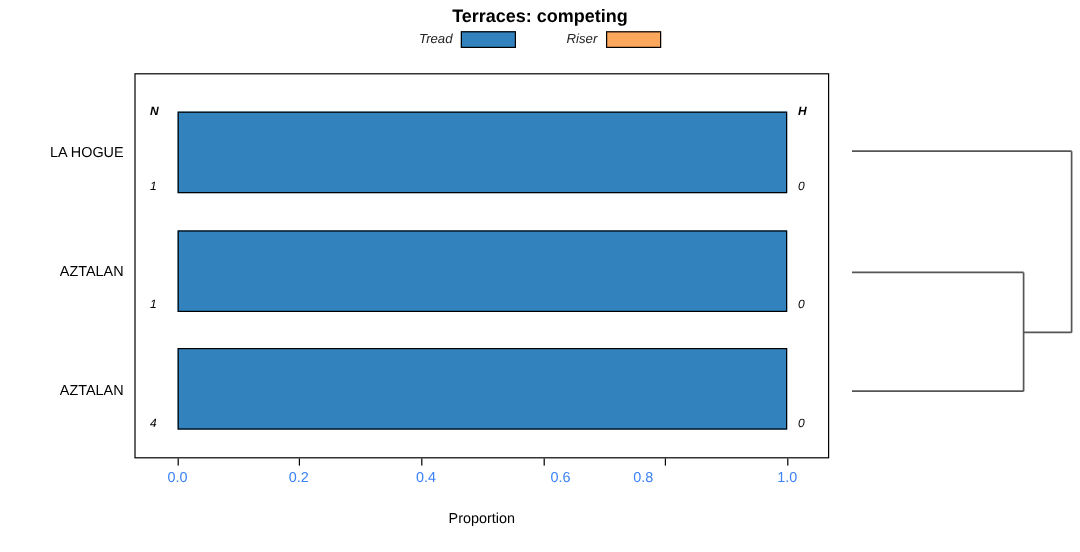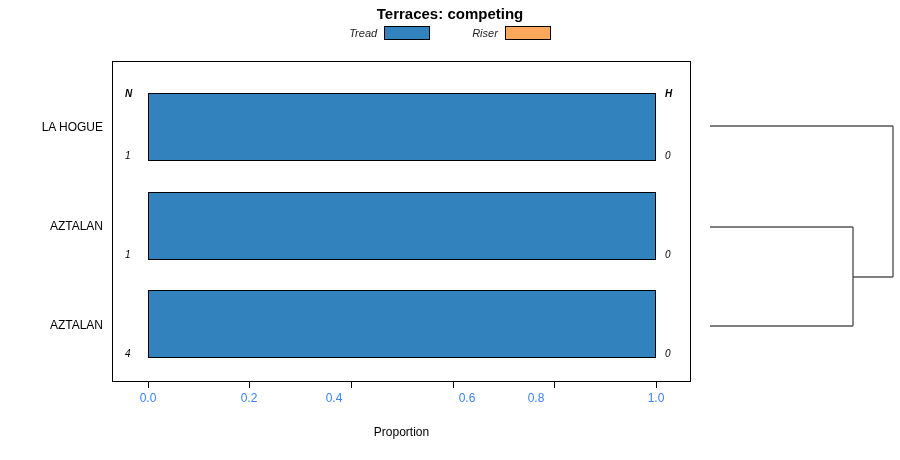--- a/index.html
+++ b/index.html
@@ -214,21 +214,21 @@
 
   <div class="tick" style="left:148px;"></div>
   <div class="tick" style="left:249px;"></div>
   <div class="tick" style="left:351px;"></div>
   <div class="tick" style="left:453px;"></div>
   <div class="tick" style="left:554px;"></div>
   <div class="tick" style="left:656px;"></div>
 
   <div class="tick-label" style="left:148px;">0.0</div>
   <div class="tick-label" style="left:249px;">0.2</div>
-  <div class="tick-label" style="left:334px;">0.4</div>
+  <div class="tick-label" style="left:355px;">0.4</div>
   <div class="tick-label" style="left:467px;">0.6</div>
   <div class="tick-label" style="left:536px;">0.8</div>
   <div class="tick-label" style="left:656px;">1.0</div>
 
   <div class="axis-title">Proportion</div>
 
   <div class="dendro">
     <svg width="200" height="321" viewBox="0 0 200 321">
       <g id="dendro-lines" fill="none" stroke="#555555" stroke-width="1.4">
 

